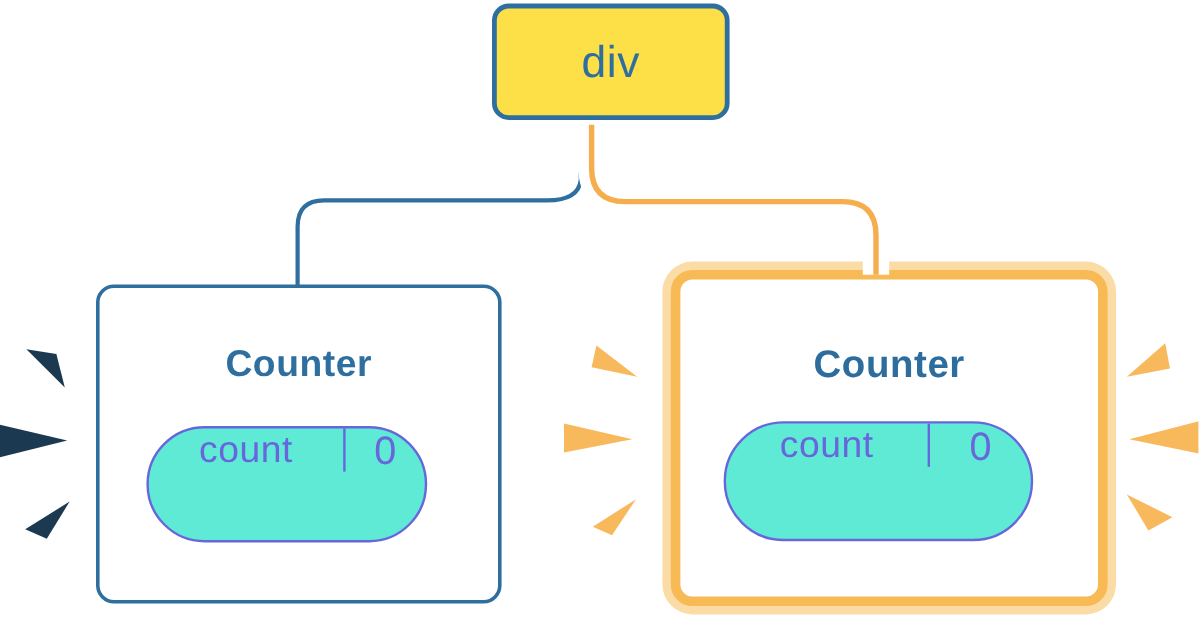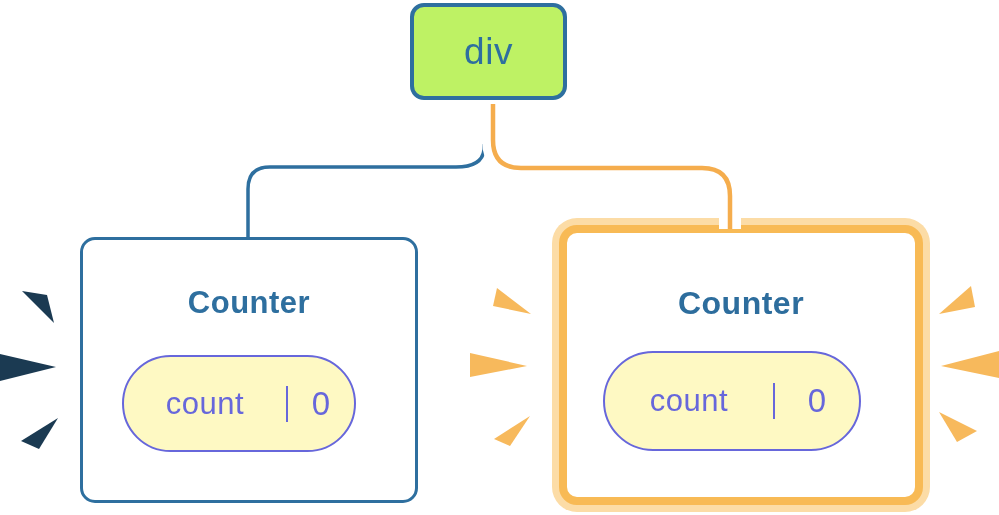--- a/index.html
+++ b/index.html
@@ -4,23 +4,23 @@
 <style>
   html,body{margin:0;padding:0;background:#fff;}
   #stage{
     position:relative;width:999px;height:515px;overflow:hidden;
     font-family:"Liberation Sans",sans-serif;background:#fff;
   }
   svg.overlay{position:absolute;left:0;top:0;z-index:3;pointer-events:none;}
 
   
   .root-node{
-    position:absolute;left:410px;top:3px;width:157px;height:97px;
+    position:absolute;left:410px;top:3px;width:198px;height:97px;
     box-sizing:border-box;border:4px solid var(--steel_blue);border-radius:14px;
-    background:#bef264;display:flex;align-items:center;justify-content:center;z-index:2;
+    background:#fde047;display:flex;align-items:center;justify-content:center;z-index:2;
   }
   .root-node .label{
     color:var(--steel_blue);font-size:37px;font-weight:500;letter-spacing:.5px;
   }
 
   
   .card-left{
     position:absolute;left:80px;top:237px;width:338px;height:266px;
     box-sizing:border-box;border:3px solid var(--steel_blue);border-radius:15px;
     background:#fff;z-index:2;
@@ -40,21 +40,21 @@
   }
   .card-right .title{
     position:absolute;left:0;top:52px;width:100%;text-align:center;
     color:var(--steel_blue_dark);font-size:32px;font-weight:800;letter-spacing:.5px;
   }
   .card-right .pill{left:36px;top:118px;width:258px;height:100px;}
 
   
   .pill{
     position:absolute;box-sizing:border-box;border:2px solid var(--purple);
-    border-radius:60px;background:#fef9c3;display:flex;align-items:center;
+    border-radius:60px;background:#5eead4;display:flex;align-items:flex-start;
   }
   .pill .key{
     flex:1 1 auto;display:flex;align-items:center;justify-content:center;
     border-right:2px solid var(--purple);
     color:var(--purple);font-size:31px;font-weight:400;letter-spacing:.5px;
   }
   .card-left .pill .val{flex:0 0 66px;}
   .card-right .pill .val{flex:0 0 84px;}
   .pill .val{
     display:flex;align-items:center;justify-content:center;

